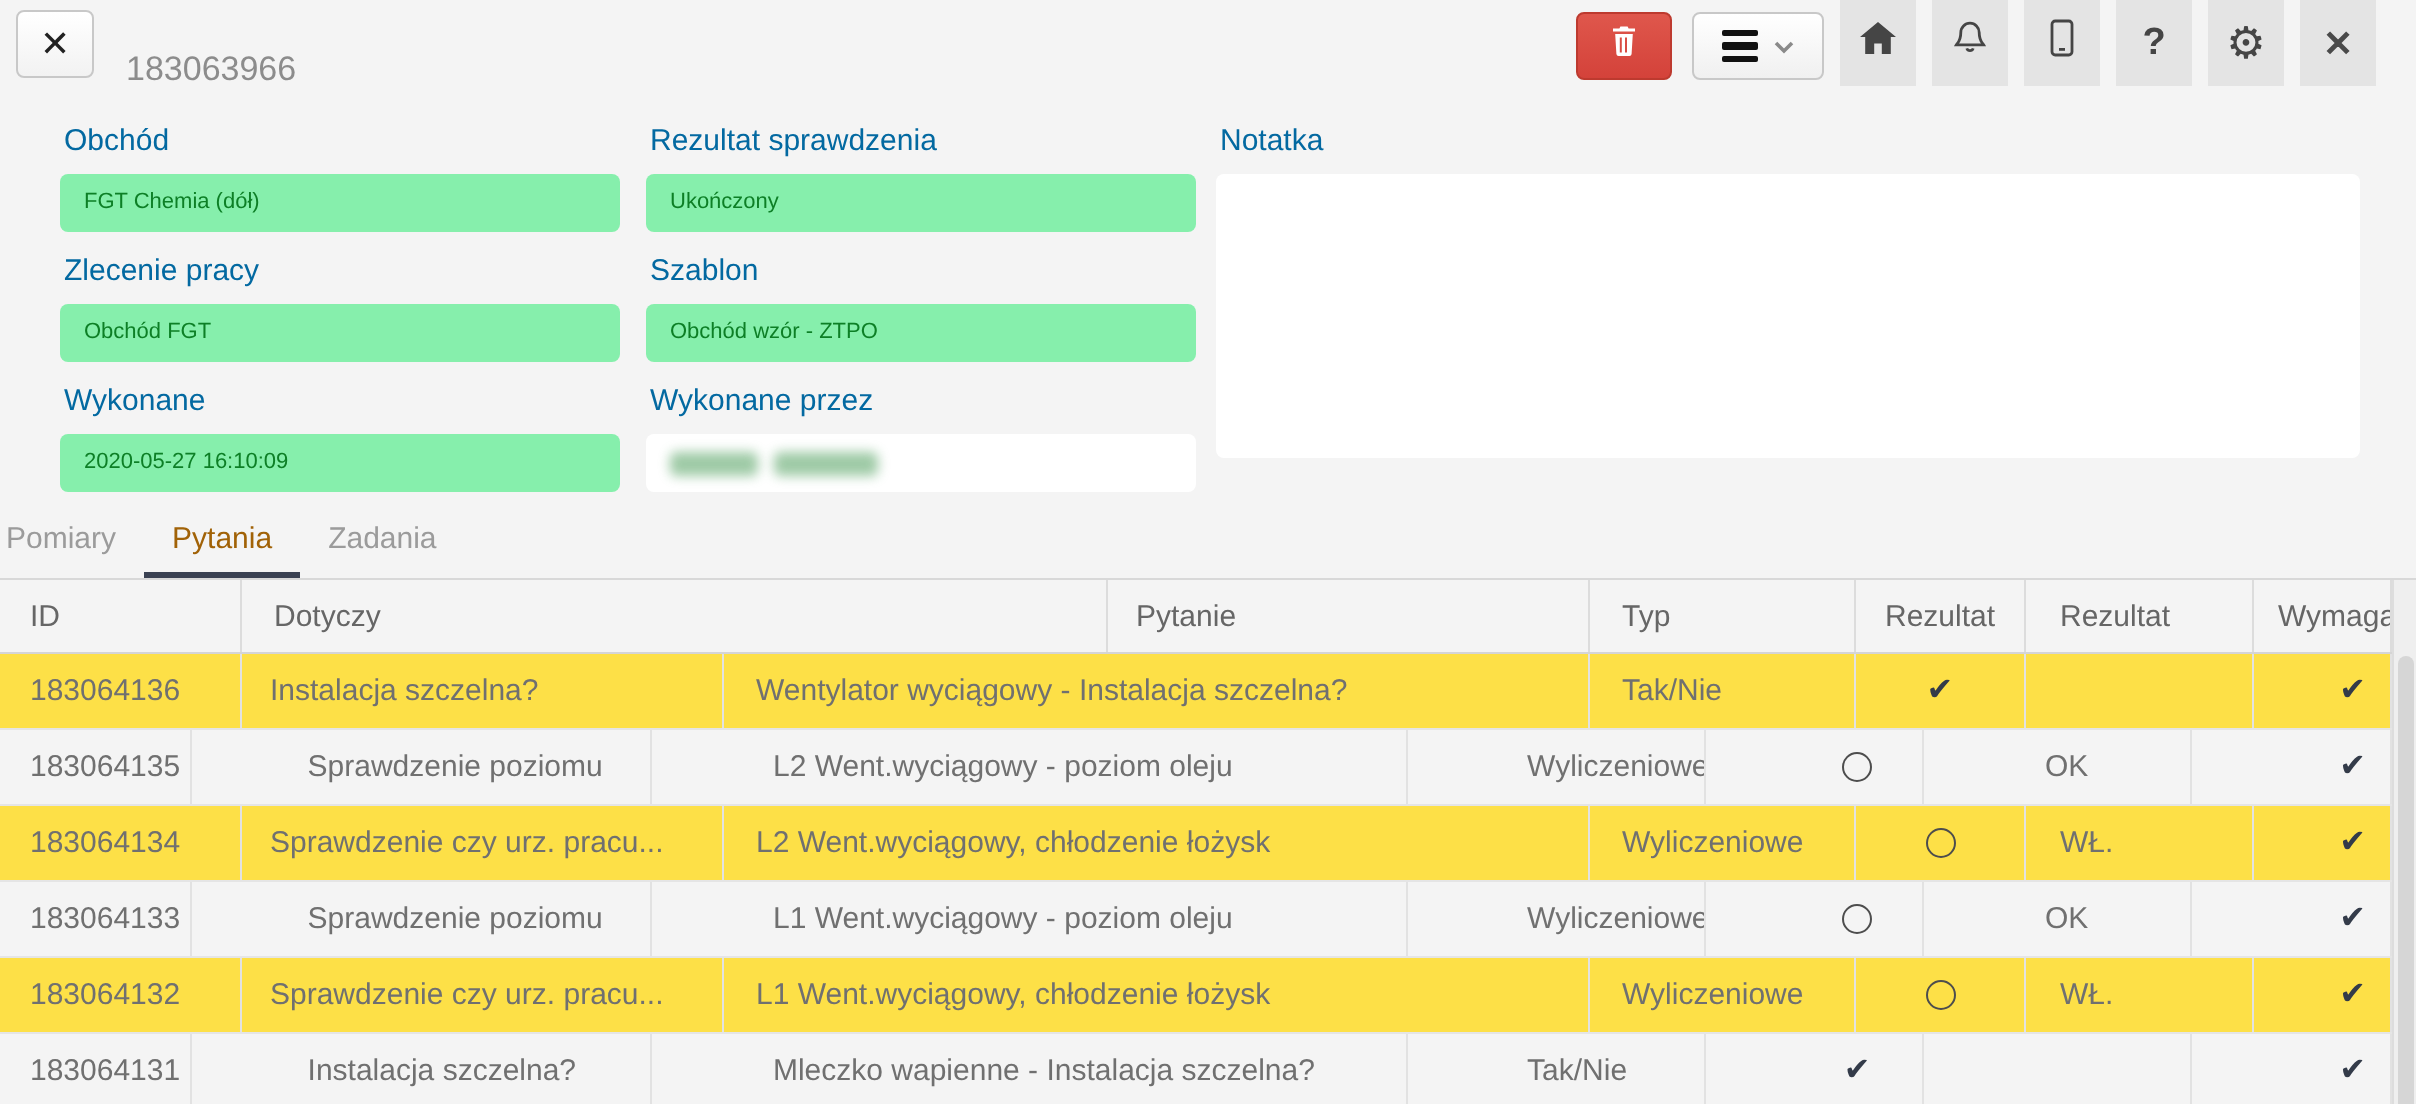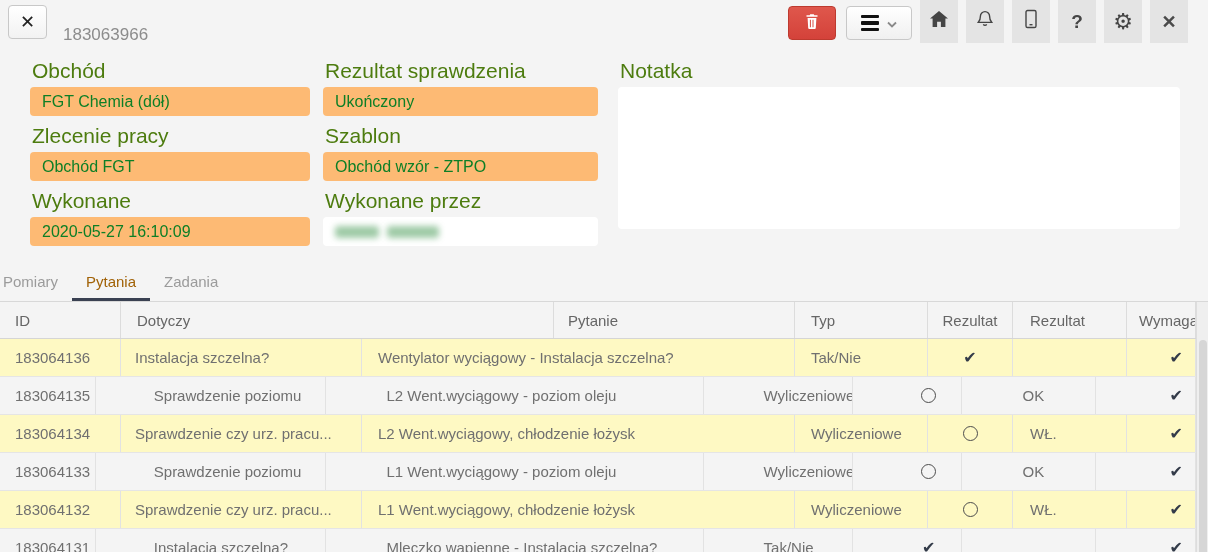--- a/index.html
+++ b/index.html
@@ -36,44 +36,44 @@
   }
   .icon-btn.first { margin-left:8px; }
   .glyph-q { font-size:19px; font-weight:bold; color:#454545; }
   .glyph-x { font-size:18px; font-weight:bold; color:#4a4a4a; }
   .glyph-gear { font-size:22px; color:#454545; line-height:1; }
 
   
   .form-area { display:flex; padding:16px 28px 0 30px; }
   .fcol1 { width:280px; margin-right:13px; }
   .fcol2 { width:275px; margin-right:10px; flex:none; }
-  .fcol3 { flex:1; margin-left:10px; }
-  .field-label { font-size:21px; line-height:19px; color:#4d7c0f; margin:0 0 7px 2px; }
+  .fcol3 { flex:1; }
+  .field-label { font-size:15px; line-height:19px; color:#0369a1; margin:0 0 7px 2px; }
   .field-label.gap { margin-top:10px; }
   .field-input {
-    height:29px; background:#fdba74; border-radius:4px; padding:0 12px;
-    font-size:16px; line-height:29px; color:#0d7f26; white-space:nowrap; overflow:hidden;
+    height:29px; background:#86efac; border-radius:4px; padding:0 12px;
+    font-size:11px; line-height:29px; color:#0d7f26; white-space:nowrap; overflow:hidden;
   }
   .textarea { height:142px; background:#fff; border-radius:4px; }
   .redacted-wrap { display:flex; align-items:center; height:29px; padding:0 12px; background:#fff; border-radius:4px; }
   .blur-blob { display:inline-block; height:12px; border-radius:3px; background:#4f9f5d; opacity:.55; filter:blur(3px); }
   .blur-blob.b1 { width:44px; margin-right:8px; }
   .blur-blob.b2 { width:52px; }
 
   
-  .tabs { display:flex; margin-top:20px; padding-left:2px; }
+  .tabs { display:flex; margin-top:8px; padding-left:2px; }
   .tab { font-size:15px; color:#9b9b9b; padding:7px 14px 8px 14px; border-bottom:3px solid transparent; cursor:pointer; }
   .tab.first { padding-left:1px; }
   .tab.active { color:#a16207; border-bottom-color:#3a4152; }
 
   
   .table-wrap { position:relative; border-top:1px solid #d8d8d8; background:#fff; height:269px; overflow:hidden; }
   .trow { display:flex; width:1196px; }
   .thead { height:37px; background:#f4f4f4; border-bottom:1px solid #d5d5d5; }
-  .tbody-row { height:38px; background:#fef9c3; border-bottom:1px solid #e5e5e5; }
+  .tbody-row { height:38px; background:#fde047; border-bottom:1px solid #e5e5e5; }
   .tbody-row.even { background:#f4f4f4;gap:44px; }
   .cell {
     display:flex; align-items:center; font-size:15px; color:#707070;
     border-right:1px solid #e2e2e2; overflow:hidden; white-space:nowrap; height:100%;
   }
   .thead .cell { color:#666; border-right-color:#dcdcdc; }
   .c-id      { width:121px; padding-left:15px; }
   .c-pyt     { width:241px; padding-left:14px; }
   .c-dot     { width:433px; padding-left:16px; }
   .c-typ     { width:133px; padding-left:16px; }

